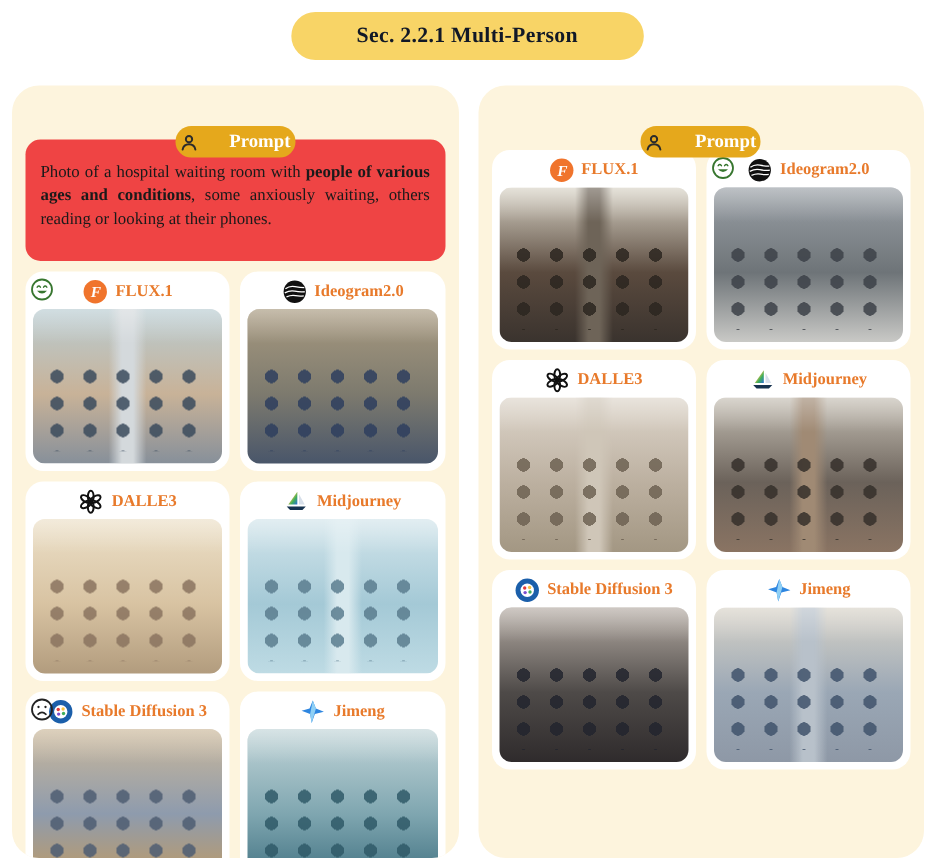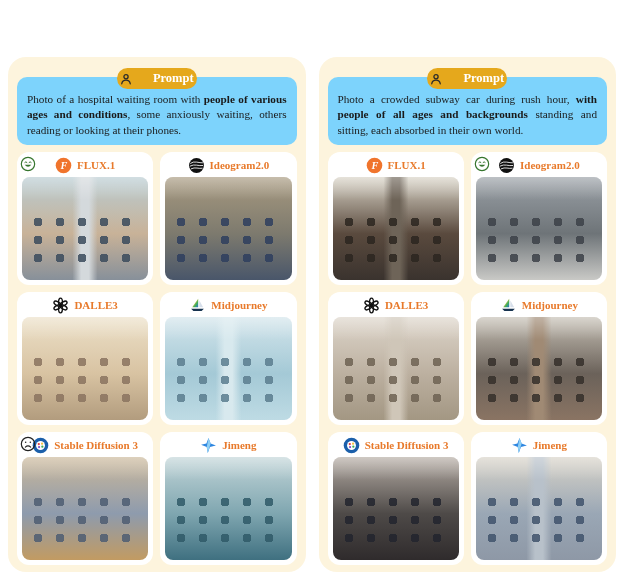--- a/index.html
+++ b/index.html
@@ -17,29 +17,29 @@
   .panels {
     position: absolute; top: 57px; left: 8px; right: 7px; height: 515px;
     display: flex; gap: 13px;
   }
   .panel {
     flex: 1; background: #FDF4DD; border-radius: 18px;
     padding: 8px 9px; height: 515px; overflow: hidden;
   }
 
   .prompt-pill {
-    position: relative; z-index: 2; width: max-content; margin: 3px auto -12px auto;
+    position: relative; z-index: 2; width: max-content; margin: 19px auto -12px auto;
     background: #E5A81C; color: #fff; border-radius: 14px; padding: 3px 3px;
     display: flex; align-items: center; gap: 21px;
   }
   .prompt-pill .plabel { font-weight: bold; font-size: 12.5px; }
   .picon { display:inline-flex; }
 
   .prompt-box {
-    background: #7dd3fc; border-radius: 10px; padding: 15px 10px 7px 10px;
+    background: #ef4444; border-radius: 10px; padding: 15px 10px 20px 10px;
     min-height: 64px;
   }
   .prompt-text { font-size: 11.2px; line-height: 1.38; color: #1a1a1a; text-align: justify; }
 
   .cards { margin-top: 7px; display: grid; grid-template-columns: 1fr 1fr; gap: 7px; }
   .card { background: #fff; border-radius: 12px; padding: 3px 5px 5px 5px; }
   .card-head {
     position: relative; height: 20px;
     display: flex; align-items: center; justify-content: center; gap: 5px;
   }
@@ -58,20 +58,23 @@
   .glare { 
     position: absolute; left: 0; right: 0; top: 0; height: 22%;
     background: linear-gradient(180deg, rgba(255,255,255,.35), rgba(255,255,255,0));
   }
 </style>
 </head>
 <body>
 
 <div class="stage">
 
+  <div class="title-pill">
+    <span>Sec. 2.2.1 Multi-Person</span>
+  </div>
 
   <div class="panels">
 
     <section class="panel">
       <div class="prompt-pill">
         <span class="picon">
             <svg viewBox="0 0 24 24" width="12" height="12">
               <circle cx="12" cy="7.5" r="4.2" fill="none" stroke="#2b2b2b" stroke-width="2.6"></circle>
               <path d="M3.5 21.5c.8-4.8 4.3-7.2 8.5-7.2s7.7 2.4 8.5 7.2" fill="none" stroke="#2b2b2b" stroke-width="2.6" stroke-linecap="round"></path>
             </svg>
@@ -221,23 +224,20 @@
     <section class="panel">
       <div class="prompt-pill">
         <span class="picon">
             <svg viewBox="0 0 24 24" width="12" height="12">
               <circle cx="12" cy="7.5" r="4.2" fill="none" stroke="#2b2b2b" stroke-width="2.6"></circle>
               <path d="M3.5 21.5c.8-4.8 4.3-7.2 8.5-7.2s7.7 2.4 8.5 7.2" fill="none" stroke="#2b2b2b" stroke-width="2.6" stroke-linecap="round"></path>
             </svg>
           </span>
         <span class="plabel">Prompt</span>
       </div>
-      <div class="prompt-box">
-        <p class="prompt-text"><span>Photo a crowded subway car during rush hour, </span><b>with people of all ages and backgrounds</b><span> standing and sitting, each absorbed in their own world.</span></p>
-      </div>
       <div class="cards">
   <div class="card">
     <div class="card-head">
 
       <span class="logo">
                 <svg viewBox="0 0 24 24" width="17" height="17">
                   <circle cx="12" cy="12" r="11" fill="#F0742C"></circle>
                   <text x="12.5" y="17" font-size="14.5" font-weight="bold" font-style="italic" text-anchor="middle" fill="#fff" font-family="Liberation Serif, serif">F</text>
                 </svg>
               </span>

